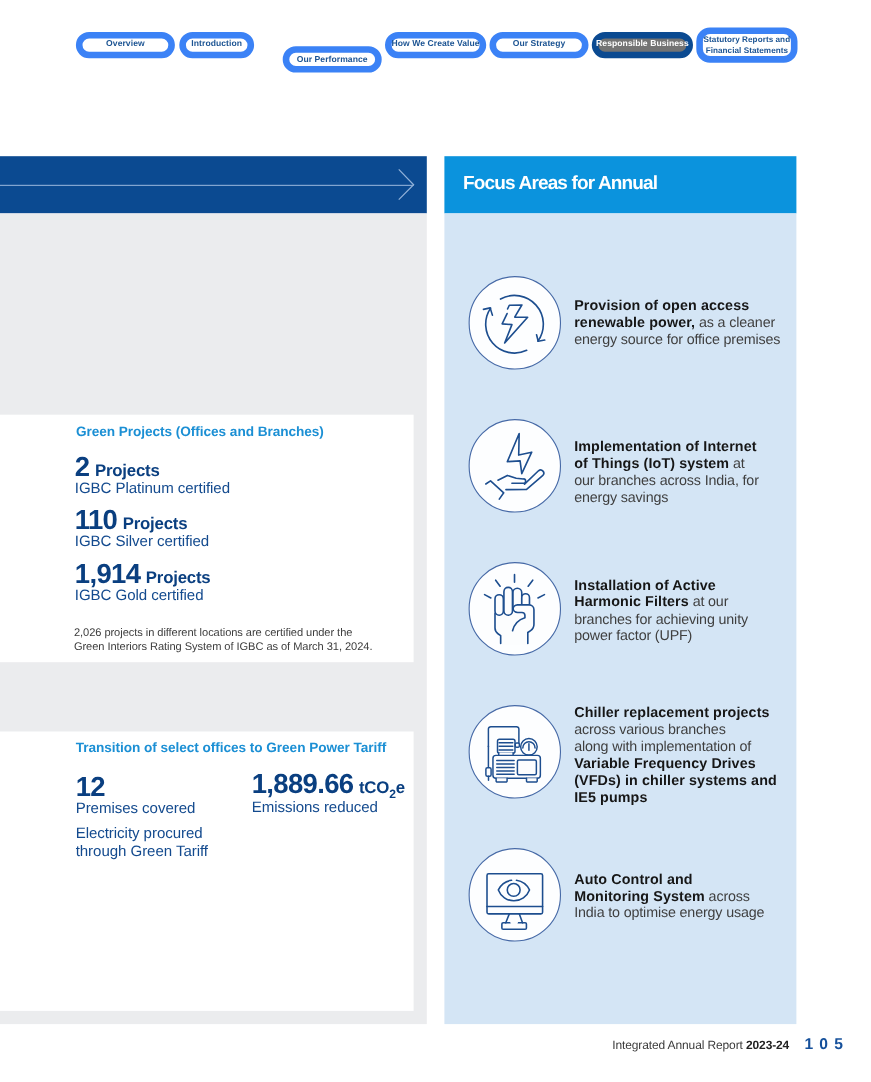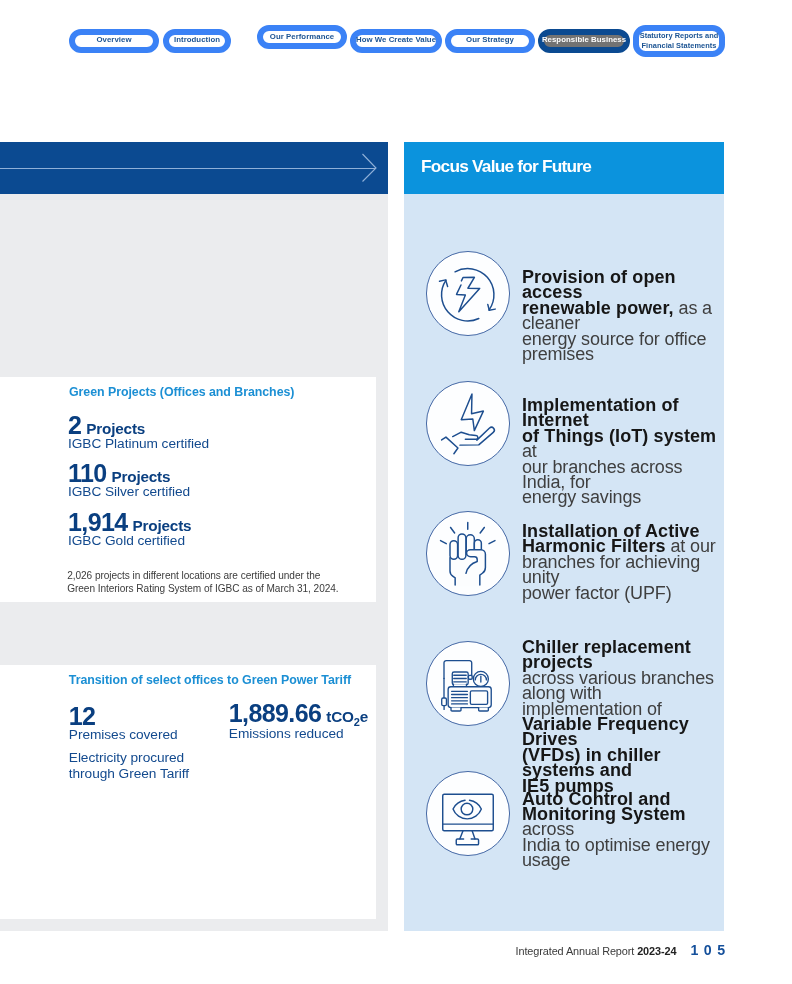--- a/index.html
+++ b/index.html
@@ -33,36 +33,36 @@
 
   
   .right-head{position:absolute;left:404px;top:142px;width:320px;height:52px;background:#0b93dd;}
   .right-head span{position:absolute;left:17px;top:13.5px;color:#fff;font-size:17.3px;font-weight:700;letter-spacing:-0.78px;}
   .right-body{position:absolute;left:404px;top:194px;width:320px;height:737px;background:#d4e5f5;}
 
   .focus-list{position:absolute;left:0;top:0;width:792px;height:984px;}
   .focus-item{position:absolute;left:0;width:792px;height:0;}
   .focus-icon{position:absolute;left:425.5px;top:0;width:84.5px;height:84.5px;border-radius:50%;background:#fdfeff;border:1.25px solid #4669a6;box-sizing:border-box;}
   .focus-icon svg{position:absolute;left:-0.2px;top:-0.2px;}
-  .focus-text{position:absolute;left:522px;width:200px;font-size:18px;line-height:15.4px;color:#3f3f3f;letter-spacing:-0.14px;}
+  .focus-text{position:absolute;left:522px;width:200px;font-size:13px;line-height:15.4px;color:#3f3f3f;letter-spacing:-0.14px;}
   .focus-text b{color:#161616;font-weight:700;letter-spacing:0.1px;}
 
   
-  .footer{position:absolute;left:0;top:941.5px;width:726px;font-size:10.9px;color:#3a3a3a;text-align:right;letter-spacing:-0.1px;}
+  .footer{position:absolute;left:0;top:941.5px;width:726px;font-size:10.9px;color:#3a3a3a;text-align:right;letter-spacing:-0.1px;padding-left:41px;}
   .footer .f-year{font-weight:700;color:#222;}
   .footer .f-page{color:#15509b;font-weight:700;font-size:14.2px;margin-left:14px;letter-spacing:0.8px;}
 </style>
 </head>
 <body>
 
 <div class="page">
   <div class="navbar">
     <div class="tab" style="left:69px;top:28.5px;width:90px;height:24px;">Overview</div>
     <div class="tab" style="left:163px;top:28.5px;width:68px;height:24px;">Introduction</div>
-    <div class="tab" style="left:257px;top:25px;width:90px;height:24px;">Our Performance</div>
+    <div class="tab" style="left:257px;top:42px;width:90px;height:24px;">Our Performance</div>
     <div class="tab" style="left:350px;top:28.5px;width:92px;height:24px;">How We Create Value</div>
     <div class="tab" style="left:445px;top:28.5px;width:90px;height:24px;">Our Strategy</div>
     <div class="tab active" style="left:538px;top:28.5px;width:92px;height:24px;">Responsible Business</div>
     <div class="tab tab2l" style="left:633px;top:24.5px;width:92px;height:32px;">
         <span>Statutory Reports and<br>Financial Statements</span>
       </div>
   </div>
   <div class="left-banner">
     <div class="rule"></div>
     <svg class="chev" viewBox="0 0 22 30">
@@ -94,21 +94,21 @@
     </div>
     <div class="statrow" style="left:228.8px;top:700.5px;">
       <div class="statline"><span class="big">1,889.66</span><span class="unit">tCO<sub>2</sub>e</span></div>
       <div class="statsub">Emissions reduced</div>
     </div>
     <div class="statrow" style="left:68.8px;top:751.5px;">
       <div class="statsub">Electricity procured<br>through Green Tariff</div>
     </div>
   </div>
   <div class="right-head">
-      <span>Focus Value for Future</span>
+      <span>Focus Areas for Annual</span>
     </div>
   <div class="right-body"></div>
   <div class="focus-list">
     <div class="focus-item" style="top:251px;">
       <div class="focus-icon">
         <svg viewBox="0 0 100 100" width="84.5" height="84.5">
             <g fill="none" stroke="#1d4e8f" stroke-width="1.75" stroke-linecap="round" stroke-linejoin="round">
 <path d="M34.37 23.49 A31 31 0 0 1 74.57 68.69"></path>
 <path d="M73.1 62.0 L74.9 68.9 L81.9 67.6"></path>
 <path d="M62.5 78.7 A31 31 0 0 1 23.7 33.27"></path>

